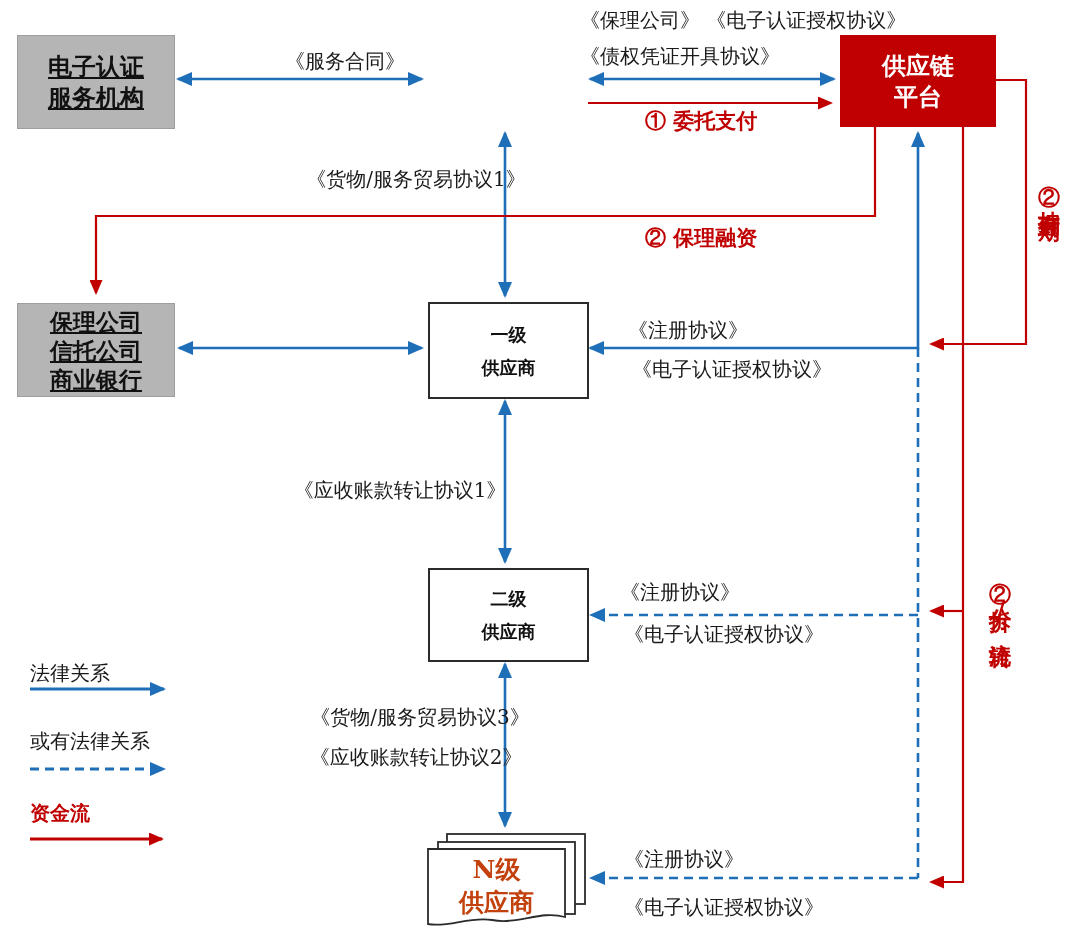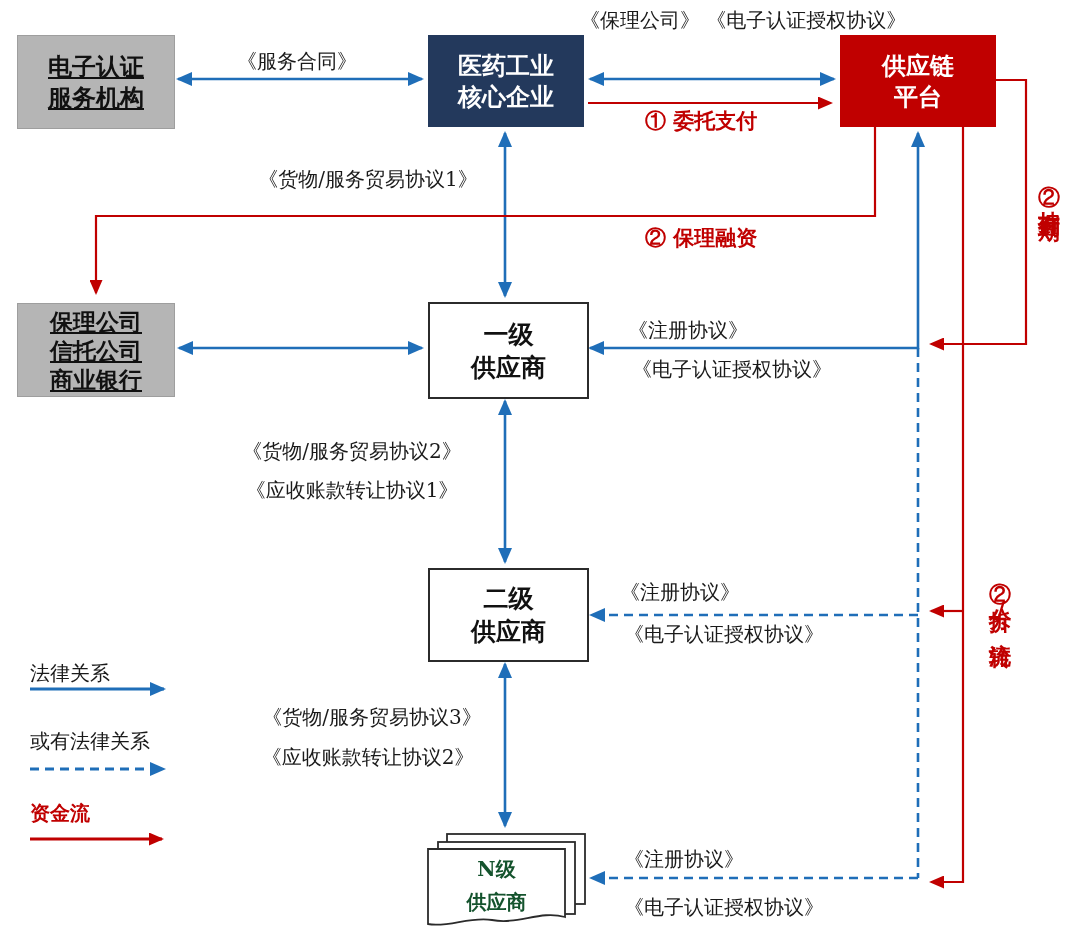--- a/index.html
+++ b/index.html
@@ -14,34 +14,34 @@
     font-family:"DejaVu Serif","Liberation Serif",serif;
   }
   .lines{position:absolute;left:0;top:0;width:1080px;height:935px;}
   .node{
     position:absolute;display:flex;align-items:center;justify-content:center;
     text-align:center;font-weight:bold;white-space:pre-line;color:#111;
   }
   .node.gray{background:var(--gray);border:1px solid #9e9e9e;font-size:24px;line-height:31px;text-decoration:underline;}
   .node.navy{background:var(--navy);color:#ffffff;font-size:24px;line-height:31px;}
   .node.red{background:var(--red);color:#ffffff;font-size:24px;line-height:31px;}
-  .node.plain{background:#ffffff;border:2px solid #2b2b2b;font-size:25px;line-height:33px;}
+  .node.plain{background:#ffffff;border:2px solid #2b2b2b;font-size:18px;line-height:33px;}
   .lbl{
     position:absolute;font-size:20px;color:#1a1a1a;white-space:nowrap;
   }
-  .lbl.center{transform:translateX(-50%);}
+  .lbl.center{transform:translateX(-50%);margin-left:48px;}
   .lbl.red{color:var(--red);font-weight:bold;}
   .vlbl{
     position:absolute;writing-mode:vertical-rl;text-orientation:upright;
     color:var(--red);font-size:22px;font-weight:bold;letter-spacing:3px;white-space:nowrap;
   }
   .stack-text{
     position:absolute;left:428px;top:852px;width:137px;height:68px;
     display:flex;align-items:center;justify-content:center;text-align:center;
-    font-weight:bold;font-size:20px;line-height:33px;white-space:pre-line;color:#14532d;
+    font-weight:bold;font-size:25px;line-height:33px;white-space:pre-line;color:#c2410c;
   }
 </style>
 </head>
 <body>
 
 <div class="canvas">
 
   <svg class="lines" viewBox="0 0 1080 935" xmlns="http://www.w3.org/2000/svg">
     <defs>
       <marker id="ab" markerUnits="userSpaceOnUse" markerWidth="16" markerHeight="14" refX="14" refY="7" orient="auto-start-reverse">
@@ -83,22 +83,20 @@
     <g stroke="#2b2b2b" stroke-width="1.8" fill="#ffffff">
       <rect x="447" y="834" width="138" height="70"></rect>
       <rect x="438" y="842" width="137" height="72"></rect>
       <path d="M428,849 H565 V917 C540,910 518,925 492,920 C470,916 448,928 428,924 Z"></path>
     </g>
   </svg>
 
   <div class="node gray" style="left:17px;top:35px;width:156px;height:92px;">电子认证
 服务机构</div>
 
-  <div class="node navy" style="left:428px;top:35px;width:156px;height:92px;">医药工业
-核心企业</div>
 
   <div class="node red" style="left:840px;top:35px;width:156px;height:92px;">供应链
 平台</div>
 
   <div class="node gray" style="left:17px;top:303px;width:156px;height:92px;font-size:23px;line-height:29px;">保理公司
 信托公司
 商业银行</div>
 
   <div class="node plain" style="left:428px;top:302px;width:157px;height:93px;">一级
 供应商</div>
@@ -106,35 +104,35 @@
   <div class="node plain" style="left:428px;top:568px;width:157px;height:90px;">二级
 供应商</div>
 
   <div class="stack-text">N级
 供应商</div>
 
   <div class="lbl center" style="left:297px;top:48px;">《服务合同》</div>
 
   <div class="lbl" style="left:580px;top:7px;">《保理公司》 《电子认证授权协议》</div>
 
+  <div class="lbl" style="left:580px;top:43px;">《债权凭证开具协议》</div>
 
   <div class="lbl red" style="left:645px;top:107px;font-size:21px;">① 委托支付</div>
 
   <div class="lbl center" style="left:368px;top:166px;">《货物/服务贸易协议1》</div>
 
   <div class="lbl red" style="left:645px;top:224px;font-size:21px;">② 保理融资</div>
 
   <div class="vlbl" style="left:1035px;top:168px;">②持有到期</div>
 
   <div class="lbl" style="left:628px;top:317px;">《注册协议》</div>
 
   <div class="lbl" style="left:632px;top:356px;">《电子认证授权协议》</div>
 
 
-  <div class="lbl center" style="left:352px;top:438px;">《货物/服务贸易协议2》</div>
 
   <div class="lbl center" style="left:352px;top:477px;">《应收账款转让协议1》</div>
 
   <div class="lbl" style="left:620px;top:579px;">《注册协议》</div>
 
   <div class="lbl" style="left:624px;top:621px;">《电子认证授权协议》</div>
 
   <div class="vlbl" style="left:986px;top:565px;">②分拆/流转</div>
 
   <div class="lbl center" style="left:372px;top:704px;">《货物/服务贸易协议3》</div>

